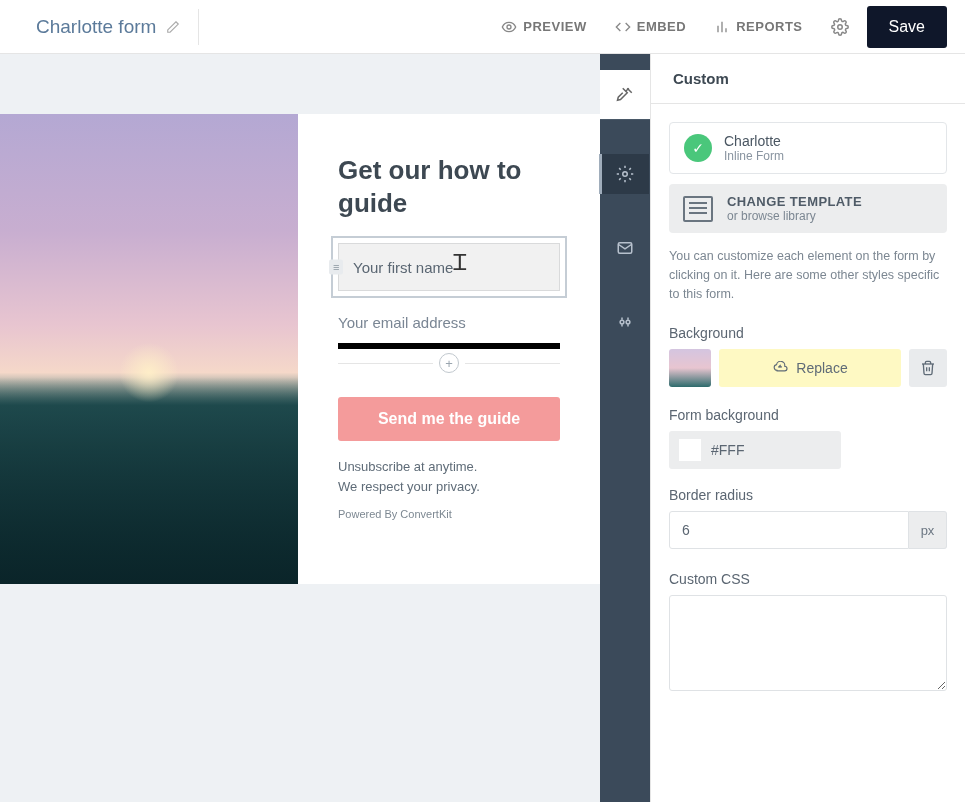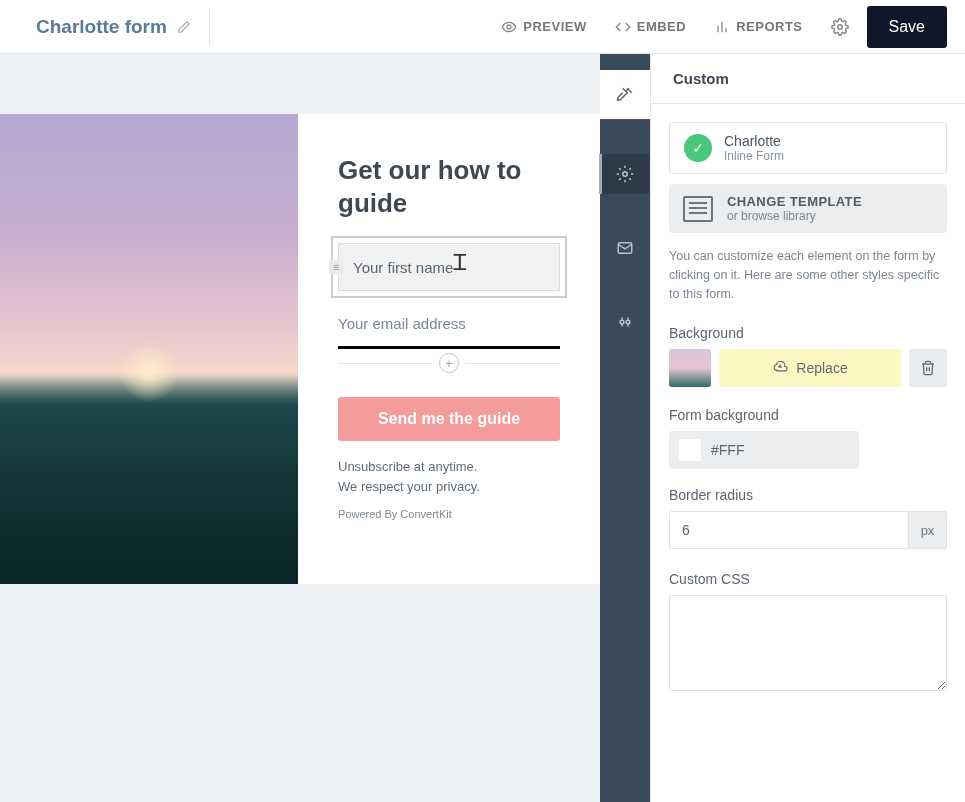--- a/index.html
+++ b/index.html
@@ -1,19 +1,19 @@
 <!DOCTYPE html>
 <html><head>
 <meta charset="utf-8">
 <style>
 * { box-sizing: border-box; margin: 0; padding: 0; }
 body { font-family: -apple-system, BlinkMacSystemFont, "Segoe UI", Helvetica, Arial, sans-serif; width: 965px; height: 802px; overflow: hidden; background: #fff; font-size: 14px; color: #333; }
 
 .topbar { height: 54px; border-bottom: 1px solid #e5e5e5; display: flex; align-items: center; padding: 0 18px 0 36px; }
-.topbar-title { font-size: 19px; color: #5b7a9a; font-weight: 700; margin-right: 10px; }
+.topbar-title { font-size: 19px; color: #5b7a9a; font-weight: 400; margin-right: 10px; }
 .topbar-edit { color: #aaa; cursor: pointer; }
 .topbar-divider { width: 1px; height: 36px; background: #e5e5e5; margin-left: 18px; }
 .topbar-spacer { flex: 1; }
 .topbar-btn { display: flex; align-items: center; gap: 6px; color: #777; font-size: 13px; font-weight: 700; letter-spacing: .5px; margin-right: 28px; cursor: pointer; }
 .topbar-btn svg { stroke: #888; }
 .gear-btn { margin-right: 18px; color: #888; cursor: pointer; }
 .save-btn { background: #0f172a; color: #fff; border: none; padding: 12px 22px; font-size: 16px; border-radius: 3px; cursor: pointer; font-weight: 500; }
 
 .main { display: flex; height: calc(100% - 54px); }
 .canvas { width: 600px; background: #eef1f4; padding-top: 60px; position: relative; }
@@ -22,21 +22,21 @@
 .form-image::after { content: ""; position: absolute; inset: 0; background:
   radial-gradient(circle at 50% 55%, rgba(255,240,200,.9) 0%, rgba(255,200,150,0) 10%),
   linear-gradient(180deg, transparent 56%, rgba(20,50,55,.6) 62%, rgba(10,35,40,.9) 100%);
 }
 .form-content { flex: 1; padding: 40px 22px 20px 40px; }
 .form-heading { font-size: 26px; font-weight: 800; color: #3d4852; line-height: 1.25; margin-bottom: 24px; }
 .form-field { width: 222px; height: 48px; border: 1px solid #d9dadb; background: #f7f7f7; padding: 0 14px; font-size: 15px; color: #5a6672; display: flex; align-items: center; position: relative; }
 .form-field.selected { outline: 2px solid #c5cdd5; outline-offset: 5px; background: #f1f1f1; }
 .drag-handle { position: absolute; left: -10px; top: 50%; transform: translateY(-50%); background: #e8ebee; padding: 2px 4px; font-size: 11px; color: #8a95a0; border-radius: 2px; line-height: 1; }
 .text-cursor { position: absolute; left: 114px; top: 6px; font-size: 22px; color: #333; pointer-events: none; }
-.email-field { width: 222px; height: 48px; border-bottom: 3px solid #000000; padding: 0 0; font-size: 15px; color: #7a8694; display: flex; align-items: center; margin-top: 10px; }
+.email-field { width: 222px; height: 48px; border-bottom: 6px solid #000000; padding: 0 0; font-size: 15px; color: #7a8694; display: flex; align-items: center; margin-top: 10px; }
 .add-divider { display: flex; align-items: center; width: 222px; margin: 4px 0 24px 0; }
 .add-divider .line { flex: 1; height: 1px; background: #e5e5e5; }
 .add-circle { width: 20px; height: 20px; border: 1px solid #c1c8ce; border-radius: 50%; display: flex; align-items: center; justify-content: center; color: #9aa5af; font-size: 13px; margin: 0 6px; cursor: pointer; }
 .submit-btn { width: 222px; height: 44px; background: #f49b9b; color: #fff; border: none; font-size: 16px; font-weight: 700; border-radius: 3px; cursor: pointer; }
 .privacy { font-size: 13px; color: #5f6c78; margin-top: 16px; line-height: 1.5; }
 .powered { font-size: 11px; color: #7d8892; margin-top: 12px; }
 
 .rail { width: 50px; background: #3b4a5a; display: flex; flex-direction: column; align-items: center; padding-top: 16px; gap: 34px; position: relative; }
 .rail-item { color: #b7c1cd; cursor: pointer; width: 50px; height: 40px; display: flex; align-items: center; justify-content: center; }
 .rail-item.active { background: #2d3a48; border-left: 3px solid #a0adbb; margin-left: -3px; }
@@ -53,21 +53,21 @@
 .change-icon { width: 30px; height: 26px; border: 2px solid #6a7580; border-radius: 2px; display: flex; align-items: center; justify-content: center; }
 .change-icon-lines { width: 18px; height: 14px; background: linear-gradient(#6a7580 2px, transparent 2px) 0 0/100% 5px; }
 .change-title { font-size: 13px; font-weight: 800; color: #4f5b67; letter-spacing: .4px; }
 .change-sub { font-size: 12px; color: #7c8792; }
 .help-text { font-size: 12.5px; color: #7c8792; line-height: 1.5; margin-bottom: 22px; }
 .section-label { font-size: 14px; color: #5b6672; margin-bottom: 8px; }
 .bg-row { display: flex; gap: 8px; margin-bottom: 20px; }
 .bg-thumb { width: 42px; height: 38px; background: linear-gradient(180deg,#d4c5e0 0%,#e8c5d0 50%,#2d6b6c 100%); border-radius: 3px; cursor: pointer; }
 .replace-btn { flex: 1; background: #fef9c3; border: none; border-radius: 3px; display: flex; align-items: center; justify-content: center; gap: 8px; color: #5f6b77; font-size: 14px; cursor: pointer; }
 .trash-btn { width: 38px; background: #e9ebed; border: none; border-radius: 3px; display: flex; align-items: center; justify-content: center; color: #5f6b77; cursor: pointer; }
-.color-row { display: flex; align-items: center; background: #ecedee; border-radius: 3px; height: 38px; width: 190px; padding: 0 10px; gap: 10px; margin-bottom: 18px; }
+.color-row { display: flex; align-items: center; background: #ecedee; border-radius: 3px; height: 38px; width: 172px; padding: 0 10px; gap: 10px; margin-bottom: 18px; }
 .color-swatch { width: 22px; height: 22px; background: #fff; border: 1px solid #fff; }
 .color-value { font-size: 14px; color: #5b6672; }
 .radius-row { display: flex; margin-bottom: 22px; }
 .radius-input { flex: 1; border: 1px solid #dfe2e5; height: 38px; padding: 0 12px; font-size: 14px; color: #5b6672; border-radius: 3px 0 0 3px; }
 .radius-unit { width: 38px; background: #ecedee; border: 1px solid #dfe2e5; border-left: none; display: flex; align-items: center; justify-content: center; font-size: 13px; color: #6b7682; border-radius: 0 3px 3px 0; }
 .css-area { width: 100%; height: 96px; border: 1px solid #dfe2e5; border-radius: 3px; resize: vertical; padding: 8px; font-family: monospace; font-size: 12px; }
 svg { display: block; }
 </style>
 </head>
 <body>

